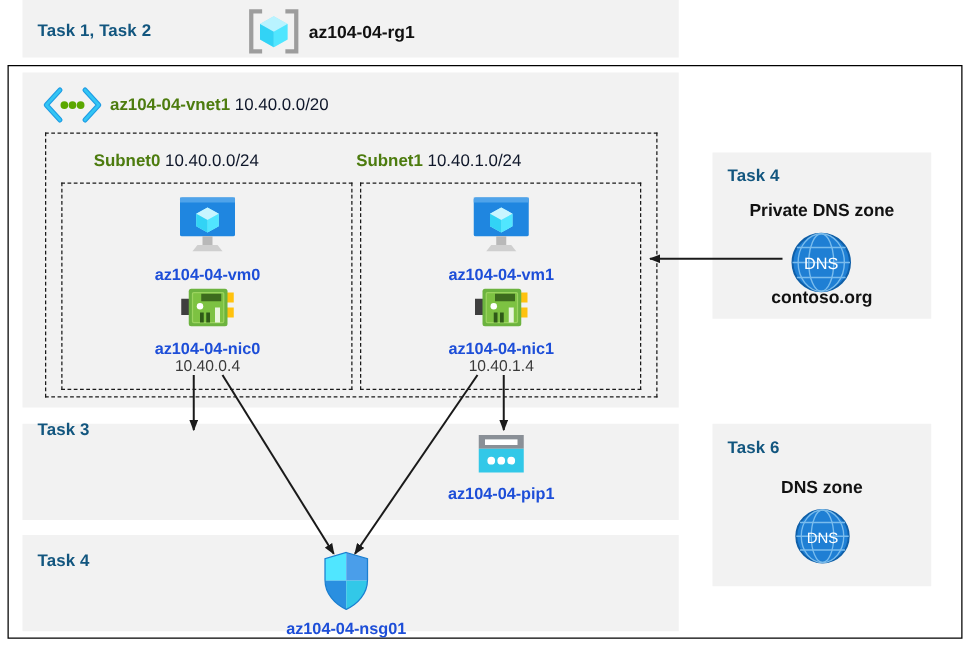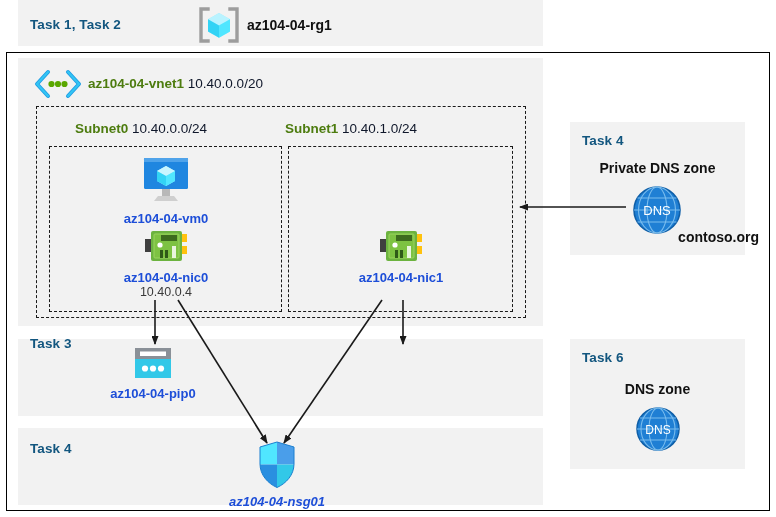--- a/index.html
+++ b/index.html
@@ -141,61 +141,77 @@
     <div class="cap">az104-04-nic0</div>
     <div class="sub">10.40.0.4</div>
   </div>
 
   <div class="hdr" style="left:285px;top:121px;">
     <b>Subnet1</b>
     <span class="plain">10.40.1.0/24</span>
   </div>
   <div class="dashed" style="left:288px;top:146px;width:225px;height:166px;"></div>
 
+  <div class="node" style="left:341px;top:155px;width:120px;">
+    <div style="display:inline-block;width:56px;height:52px;">
+      <svg width="56" height="52" viewBox="0 0 56 52">
+        <rect x="6" y="3" width="44" height="31" rx="1.5" fill="#1f86e0"></rect>
+        <rect x="6" y="3" width="44" height="4" fill="#4fa3ea"></rect>
+        <path d="M28 11 L37 16 L37 26 L28 31 L19 26 L19 16 Z" fill="#9cecfb"></path>
+        <path d="M28 11 L37 16 L28 21 L19 16 Z" fill="#c8f5ff"></path>
+        <path d="M28 21 L37 16 L37 26 L28 31 Z" fill="#50e6ff"></path>
+        <path d="M28 21 L28 31 L19 26 L19 16 Z" fill="#32d3f5"></path>
+        <rect x="24" y="34" width="8" height="7" fill="#b8b8b8"></rect>
+        <path d="M16 46 L40 46 L36 41 L20 41 Z" fill="#cfcfcf"></path>
+      </svg>
+    </div>
+    <div class="cap">az104-04-vm1</div>
+  </div>
 
   <div class="node" style="left:341px;top:226px;width:120px;">
     <div style="display:inline-block;width:46px;height:40px;">
       <svg width="46" height="40" viewBox="0 0 46 40">
         <rect x="2" y="13" width="7" height="13" fill="#3f3f3f"></rect>
         <rect x="37" y="8" width="7" height="8" fill="#ffc20e"></rect>
         <rect x="37" y="20" width="7" height="8" fill="#ffc20e"></rect>
         <rect x="8" y="5" width="31" height="30" rx="2" fill="#6cb33f"></rect>
         <rect x="11" y="8" width="25" height="24" rx="1" fill="#7dc242" stroke="#9bd45f" stroke-width="1"></rect>
         <rect x="18" y="9" width="16" height="6" fill="#3d6b1e"></rect>
         <circle cx="17" cy="19" r="2.6" fill="#ffffff"></circle>
         <rect x="17" y="24" width="3" height="8" fill="#2f5a18"></rect>
         <rect x="22" y="24" width="3" height="8" fill="#2f5a18"></rect>
         <rect x="29" y="20" width="4" height="12" fill="#e9f5de"></rect>
       </svg>
     </div>
     <div class="cap">az104-04-nic1</div>
+    <div class="sub">10.40.1.4</div>
   </div>
 
   <div class="panel" style="left:18px;top:339px;width:525px;height:77px;"></div>
   <div class="task-label" style="left:30px;top:336px;">Task 3</div>
 
-  <div class="node" style="left:93px;top:346px;width:120px;">
+
+  <div class="node" style="left:341px;top:346px;width:120px;">
     <div style="display:inline-block;width:44px;height:36px;">
       <svg width="44" height="36" viewBox="0 0 44 36">
         <rect x="4" y="2" width="36" height="11" fill="#8a9097"></rect>
         <rect x="9" y="5.5" width="26" height="4.5" fill="#ffffff"></rect>
         <rect x="4" y="13" width="36" height="19" fill="#32c8e8"></rect>
         <circle cx="14" cy="22.5" r="3.1" fill="#ffffff"></circle>
         <circle cx="22" cy="22.5" r="3.1" fill="#ffffff"></circle>
         <circle cx="30" cy="22.5" r="3.1" fill="#ffffff"></circle>
       </svg>
     </div>
-    <div class="cap">az104-04-pip0</div>
-  </div>
-
+    <div class="cap">az104-04-pip1</div>
+  </div>
 
   <div class="panel" style="left:18px;top:428px;width:525px;height:77px;"></div>
   <div class="task-label" style="left:30px;top:441px;">Task 4</div>
 
-  <div class="node" style="left:212px;top:440px;width:130px;font-style:italic;">
+  <div class="node" style="left:212px;top:440px;width:130px;">
     <div style="display:inline-block;width:42px;height:50px;">
       <svg width="42" height="50" viewBox="0 0 42 50">
         <defs>
           <clipPath id="shieldclip">
             <path d="M21 2 L38 7 L38 24 C38 35 30 43.5 21 47.5 C12 43.5 4 35 4 24 L4 7 Z"></path>
           </clipPath>
         </defs>
         <g clip-path="url(#shieldclip)">
           <rect x="4" y="2" width="17" height="22.5" fill="#50e6ff"></rect>
           <rect x="21" y="2" width="17" height="22.5" fill="#4a9eea"></rect>
@@ -219,21 +235,21 @@
       <g fill="none" stroke="#7fc0ef" stroke-width="1.1" opacity="0.95">
         <ellipse cx="26" cy="26" rx="10" ry="23"></ellipse>
         <ellipse cx="26" cy="26" rx="18.5" ry="23"></ellipse>
         <line x1="3" y1="26" x2="49" y2="26"></line>
         <path d="M6.5 14 H45.5"></path>
         <path d="M6.5 38 H45.5"></path>
       </g>
       <text x="26" y="31" text-anchor="middle" font-family="Liberation Sans, sans-serif" font-size="13" fill="#ffffff">DNS</text>
     </svg>
   </div>
-  <div class="big-cap" style="position:absolute;left:584px;top:229px;width:175px;text-align:right;">contoso.org</div>
+  <div class="big-cap" style="position:absolute;left:570px;top:229px;width:175px;">contoso.org</div>
 
   <div class="panel" style="left:570px;top:339px;width:175px;height:130px;"></div>
   <div class="task-label" style="left:582px;top:350px;">Task 6</div>
   <div class="big-cap" style="position:absolute;left:570px;top:381px;width:175px;">DNS zone</div>
 
   <div style="position:absolute;left:634px;top:405px;width:48px;height:48px;">
     <svg width="48" height="48" viewBox="0 0 48 48">
       <circle cx="24" cy="24" r="21" fill="#1f7fd4"></circle>
       <circle cx="24" cy="24" r="21" fill="none" stroke="#0f5fa8" stroke-width="1.5"></circle>
       <g fill="none" stroke="#7fc0ef" stroke-width="1.05" opacity="0.95">

